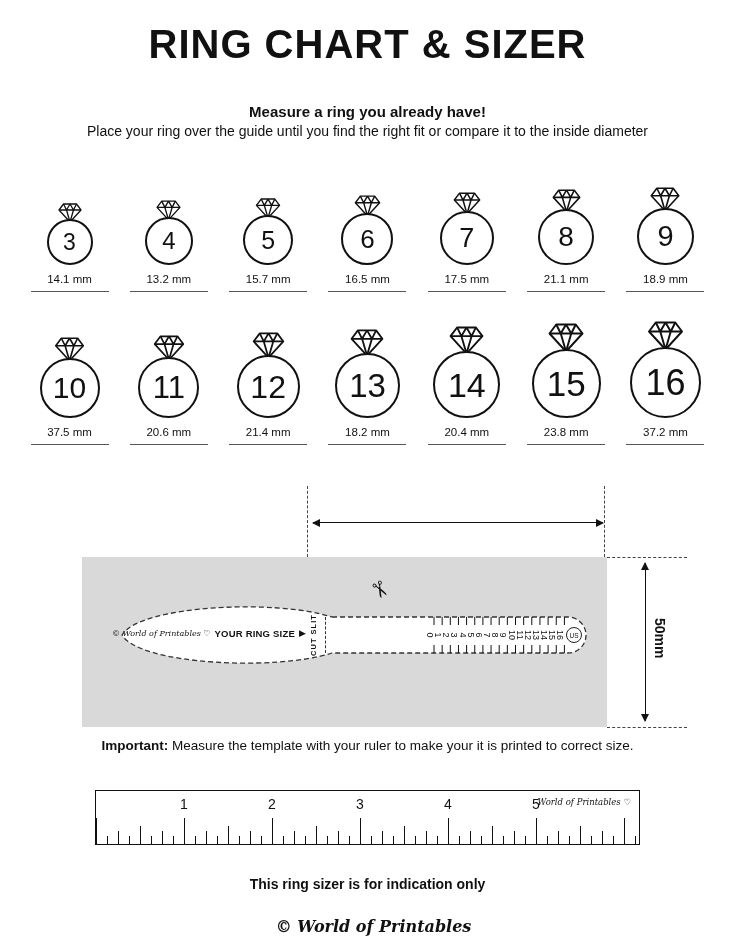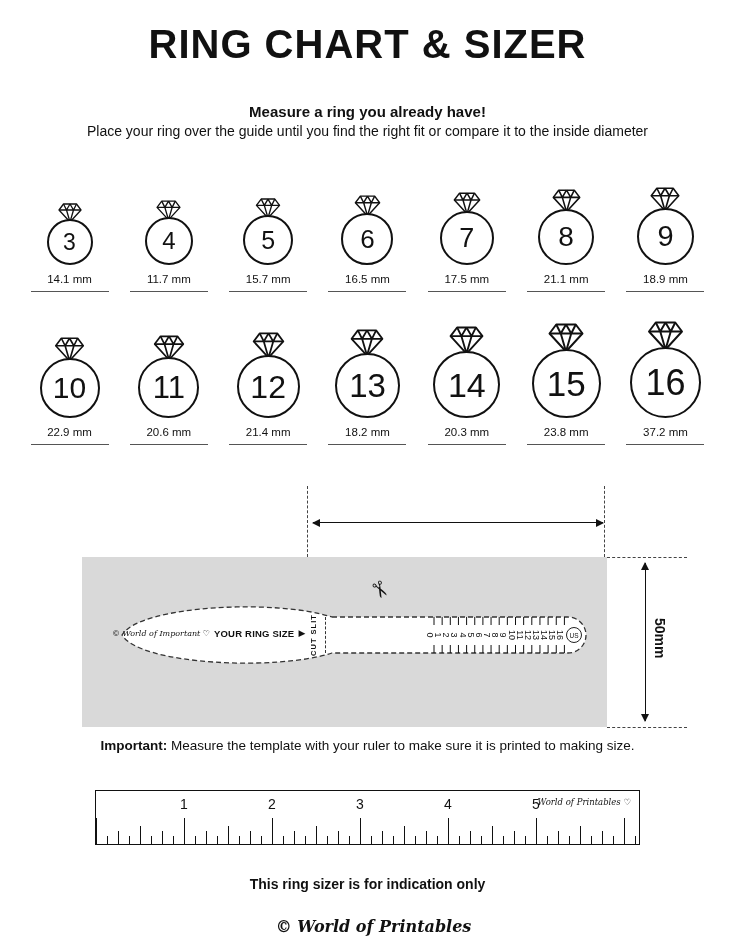--- a/index.html
+++ b/index.html
@@ -111,21 +111,21 @@
       <div class="ring-cell">
         <div class="ring-fig">
           <svg class="diamond-icon" width="25" height="21" viewBox="0 0 24 20">
             <g fill="#fff" stroke="#111" stroke-width="1.3" stroke-linejoin="round">
               <polygon points="5.5,1 18.5,1 23,7 12,19 1,7"></polygon>
               <path fill="none" d="M1 7 H23 M5.5 1 L8.5 7 M18.5 1 L15.5 7 M8.5 7 L12 19 M15.5 7 L12 19 M8.5 7 L12 1 M15.5 7 L12 1"></path>
             </g>
           </svg>
           <div class="ring-circle" style="width:48px;height:48px;font-size:24px">4</div>
         </div>
-        <div class="ring-mm">11.7 mm</div>
+        <div class="ring-mm">13.2 mm</div>
         <div class="ring-underline"></div>
       </div>
       <div class="ring-cell">
         <div class="ring-fig">
           <svg class="diamond-icon" width="26" height="21" viewBox="0 0 24 20">
             <g fill="#fff" stroke="#111" stroke-width="1.3" stroke-linejoin="round">
               <polygon points="5.5,1 18.5,1 23,7 12,19 1,7"></polygon>
               <path fill="none" d="M1 7 H23 M5.5 1 L8.5 7 M18.5 1 L15.5 7 M8.5 7 L12 19 M15.5 7 L12 19 M8.5 7 L12 1 M15.5 7 L12 1"></path>
             </g>
           </svg>
@@ -191,21 +191,21 @@
       <div class="ring-cell">
         <div class="ring-fig">
           <svg class="diamond-icon" width="31" height="25" viewBox="0 0 24 20">
             <g fill="#fff" stroke="#111" stroke-width="1.3" stroke-linejoin="round">
               <polygon points="5.5,1 18.5,1 23,7 12,19 1,7"></polygon>
               <path fill="none" d="M1 7 H23 M5.5 1 L8.5 7 M18.5 1 L15.5 7 M8.5 7 L12 19 M15.5 7 L12 19 M8.5 7 L12 1 M15.5 7 L12 1"></path>
             </g>
           </svg>
           <div class="ring-circle" style="width:60px;height:60px;font-size:30px">10</div>
         </div>
-        <div class="ring-mm">22.9 mm</div>
+        <div class="ring-mm">37.5 mm</div>
         <div class="ring-underline"></div>
       </div>
       <div class="ring-cell">
         <div class="ring-fig">
           <svg class="diamond-icon" width="32" height="26" viewBox="0 0 24 20">
             <g fill="#fff" stroke="#111" stroke-width="1.3" stroke-linejoin="round">
               <polygon points="5.5,1 18.5,1 23,7 12,19 1,7"></polygon>
               <path fill="none" d="M1 7 H23 M5.5 1 L8.5 7 M18.5 1 L15.5 7 M8.5 7 L12 19 M15.5 7 L12 19 M8.5 7 L12 1 M15.5 7 L12 1"></path>
             </g>
           </svg>
@@ -243,21 +243,21 @@
       <div class="ring-cell">
         <div class="ring-fig">
           <svg class="diamond-icon" width="35" height="29" viewBox="0 0 24 20">
             <g fill="#fff" stroke="#111" stroke-width="1.3" stroke-linejoin="round">
               <polygon points="5.5,1 18.5,1 23,7 12,19 1,7"></polygon>
               <path fill="none" d="M1 7 H23 M5.5 1 L8.5 7 M18.5 1 L15.5 7 M8.5 7 L12 19 M15.5 7 L12 19 M8.5 7 L12 1 M15.5 7 L12 1"></path>
             </g>
           </svg>
           <div class="ring-circle" style="width:67px;height:67px;font-size:34px">14</div>
         </div>
-        <div class="ring-mm">20.3 mm</div>
+        <div class="ring-mm">20.4 mm</div>
         <div class="ring-underline"></div>
       </div>
       <div class="ring-cell">
         <div class="ring-fig">
           <svg class="diamond-icon" width="36" height="30" viewBox="0 0 24 20">
             <g fill="#fff" stroke="#111" stroke-width="1.3" stroke-linejoin="round">
               <polygon points="5.5,1 18.5,1 23,7 12,19 1,7"></polygon>
               <path fill="none" d="M1 7 H23 M5.5 1 L8.5 7 M18.5 1 L15.5 7 M8.5 7 L12 19 M15.5 7 L12 19 M8.5 7 L12 1 M15.5 7 L12 1"></path>
             </g>
           </svg>
@@ -342,37 +342,37 @@
           <line x1="474.25" x2="474.25" y1="88" y2="96" class="scale-tick"></line>
           <text x="478.4" y="78" transform="rotate(90 478.4 78)" text-anchor="middle" dominant-baseline="central" class="scale-num">16</text>
           <line x1="482.4" x2="482.4" y1="60" y2="68" class="scale-tick"></line>
           <line x1="482.4" x2="482.4" y1="88" y2="96" class="scale-tick"></line>
           <circle cx="492" cy="78" r="7.5" class="scale-badge"></circle>
           <text x="492" y="78" text-anchor="middle" dominant-baseline="central" class="badge-text">US</text>
         </svg>
       <div class="slit"></div>
       <span class="scissors">✂</span>
       <div class="handle-text">
-        <span class="sizer-brand">© World of Important ♡</span>
+        <span class="sizer-brand">© World of Printables ♡</span>
         <span class="ring-size-label">YOUR RING SIZE</span>
         <span class="pointer">▶</span>
       </div>
       <span class="cut-slit">CUT SLIT</span>
     </div>
 
     <div class="hdash top"></div>
     <div class="hdash bottom"></div>
     <div class="dim-v">
       <span class="av up"></span>
       <span class="av down"></span>
     </div>
     <div class="dim-v-label">50mm</div>
   </div>
 
-  <div class="important"><b>Important:</b><span> Measure the template with your ruler to make sure it is printed to making size.</span></div>
+  <div class="important"><b>Important:</b><span> Measure the template with your ruler to make your it is printed to correct size.</span></div>
 
   <div class="ruler">
     <div class="ruler-inner">
         <div class="tick" style="left: 0px; height: 26px;"></div>
         <div class="tick" style="left: 11px; height: 8px;"></div>
         <div class="tick" style="left: 22px; height: 13px;"></div>
         <div class="tick" style="left: 33px; height: 8px;"></div>
         <div class="tick" style="left: 44px; height: 18px;"></div>
         <div class="tick" style="left: 55px; height: 8px;"></div>
         <div class="tick" style="left: 66px; height: 13px;"></div>

